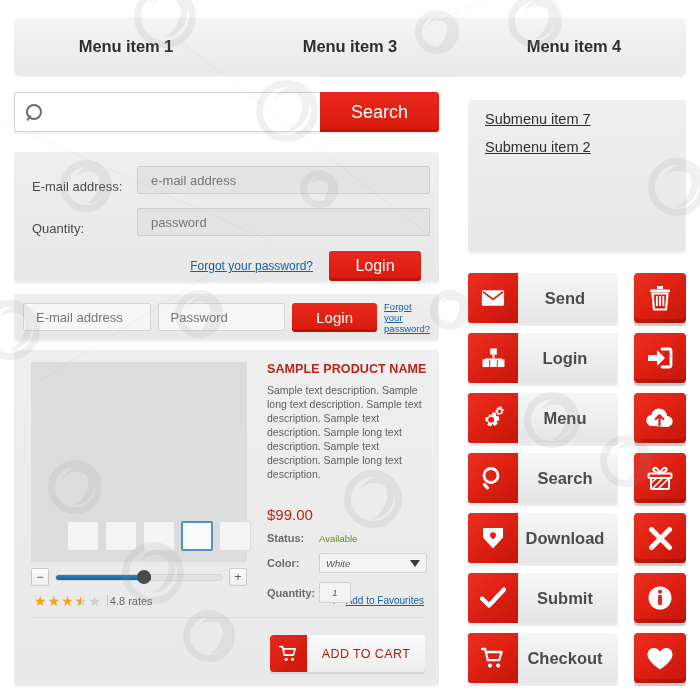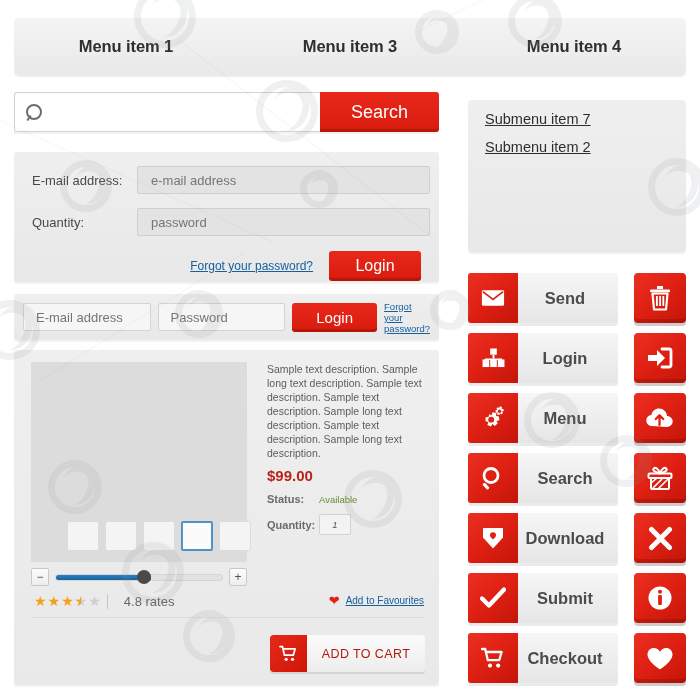--- a/index.html
+++ b/index.html
@@ -74,21 +74,21 @@
     box-shadow:inset 0 -3px 0 rgba(0,0,0,.14);
   }
 
   
   .loginpanel{
     position:absolute; left:14px; top:152px; width:425px; height:130px;
     background:linear-gradient(#efefef,#e8e8e8);
     border-radius:3px; z-index:5;
     box-shadow:0 2px 0 rgba(0,0,0,.05);
   }
-  .frow{display:flex; align-items:center; margin:14px 9px 0 18px;}
+  .frow{display:flex; align-items:flex-end; margin:14px 9px 0 18px;}
   .frow .lbl{width:105px; font-size:13px; color:#4a4a4a;}
   .fieldbox{
     flex:1; height:28px; background:#e3e3e3; border:1px solid #cfcfcf; border-radius:2px;
     display:flex;align-items:center;padding-left:11px;
   }
   .fieldbox input{
     border:none;outline:none;background:transparent;width:100%;
     font-family:"Liberation Sans", sans-serif;font-size:13px;color:#8d8d8d;
   }
   .loginrow{display:flex;align-items:center;justify-content:flex-end;margin:15px 18px 0 18px;gap:16px;}
@@ -140,21 +140,21 @@
   .track{flex:1;height:7px;border-radius:4px;background:#e2e2e2;border:1px solid #d4d4d4;position:relative;}
   .trackfill{position:absolute;left:0;top:0;bottom:0;width:57%;background:linear-gradient(#2f7fc4,#15649f);border-radius:4px 0 0 4px;}
   .knob{position:absolute;left:53%;top:50%;transform:translate(-50%,-50%);width:14px;height:14px;border-radius:50%;background:#4a4a4a;cursor:pointer;}
 
   .rating{position:absolute;left:20px;top:243px;display:flex;align-items:center;gap:6px;}
   .stars{display:flex;gap:1px;font-size:14px;letter-spacing:0;}
   .st{color:#cfcfcf;}
   .st.full{color:#f5a018;}
   .st.half{position:relative;color:#cfcfcf;}
   .st.half::before{content:"★";position:absolute;left:0;top:0;width:52%;overflow:hidden;color:#f5a018;}
-  .rtext{font-size:13px;color:#676767;border-left:1px solid #c6c6c6;padding-left:16px;}
+  .rtext{font-size:11px;color:#676767;border-left:1px solid #c6c6c6;padding-left:2px;}
 
   .fav{position:absolute;right:15px;top:243px;display:flex;align-items:center;gap:6px;}
   .heart{color:#e42113;font-size:13px;}
   .favlink{font-size:10px;color:#17609e;text-decoration:underline;cursor:pointer;}
 
   .divider{position:absolute;left:17px;right:15px;top:267px;height:1px;background:#dcdcdc;}
 
   .cartbtn{
     position:absolute;right:14px;bottom:13px;width:155px;height:37px;
     background:linear-gradient(#fbfbfb,#ededed);border-radius:3px;display:flex;align-items:center;
@@ -164,21 +164,21 @@
     width:37px;height:37px;background:linear-gradient(135deg,#e7281a,#cf1608);
     display:flex;align-items:center;justify-content:center;color:#fff;font-size:17px;
     border-radius:3px 0 0 3px;
   }
   .cartlbl{flex:1;text-align:center;font-size:12.5px;font-weight:normal;color:#b01b10;letter-spacing:.4px;}
 
   
   .pinfo{position:absolute;left:253px;top:12px;width:160px;}
   .pname{font-size:12.5px;font-weight:bold;color:#b8231a;letter-spacing:.1px;margin-bottom:7px;}
   .pdesc{font-size:10.5px;line-height:14px;color:#5d5d5d;}
-  .pprice{font-size:15px;font-weight:bold;color:#b8231a;margin-top:7px;}
+  .pprice{font-size:15px;font-weight:normal;color:#b8231a;margin-top:25px;}
   .attr{display:flex;align-items:center;margin-top:9px;}
   .attr .k{width:52px;font-size:11px;color:#6a6a6a;font-weight:bold;}
   .avail{font-size:9.5px;color:#6b8c34;}
   .selectbox{
     flex:1;height:20px;background:#f3f3f3;border:1px solid #d2d2d2;border-radius:2px;
     display:flex;align-items:center;padding:0 6px;font-size:9.5px;font-style:italic;color:#555;cursor:pointer;
   }
   .selectbox .val{flex:1;}
   .caret{width:0;height:0;border-left:5px solid transparent;border-right:5px solid transparent;border-top:7px solid #3a3a3a;}
   .qtybox{
@@ -333,28 +333,36 @@
       <svg width="19" height="17" viewBox="0 0 24 22" fill="none">
         <path d="M1 2h3.2l2.6 11.2h11.4l2.4-8.2H6.4" stroke="#fff" stroke-width="2.3" stroke-linecap="round" stroke-linejoin="round"></path>
         <circle cx="9" cy="18.6" r="2.1" fill="#fff"></circle>
         <circle cx="17.2" cy="18.6" r="2.1" fill="#fff"></circle>
       </svg>
     </div>
     <div class="cartlbl">ADD TO CART</div>
   </div>
 
   <div class="pinfo">
+    <div class="pname">SAMPLE PRODUCT NAME</div>
     <div class="pdesc">Sample text description. Sample long text description. Sample text description. Sample text description. Sample long text description. Sample text description. Sample long text description.</div>
     <div class="pprice">$99.00</div>
 
     <div class="attr">
       <span class="k">Status:</span>
       <span class="avail">Available</span>
     </div>
 
+    <div class="attr">
+      <span class="k">Color:</span>
+      <div class="selectbox">
+        <span class="val">White</span>
+        <span class="caret"></span>
+      </div>
+    </div>
 
     <div class="attr">
       <span class="k">Quantity:</span>
       <div class="qtybox">
         <span>1</span>
       </div>
     </div>
   </div>
 </div>
 

